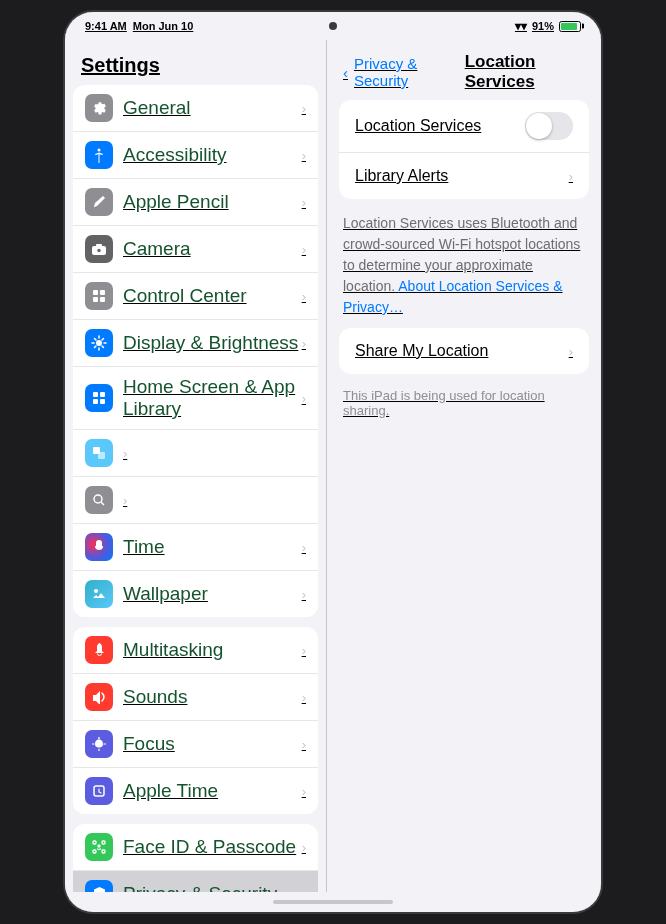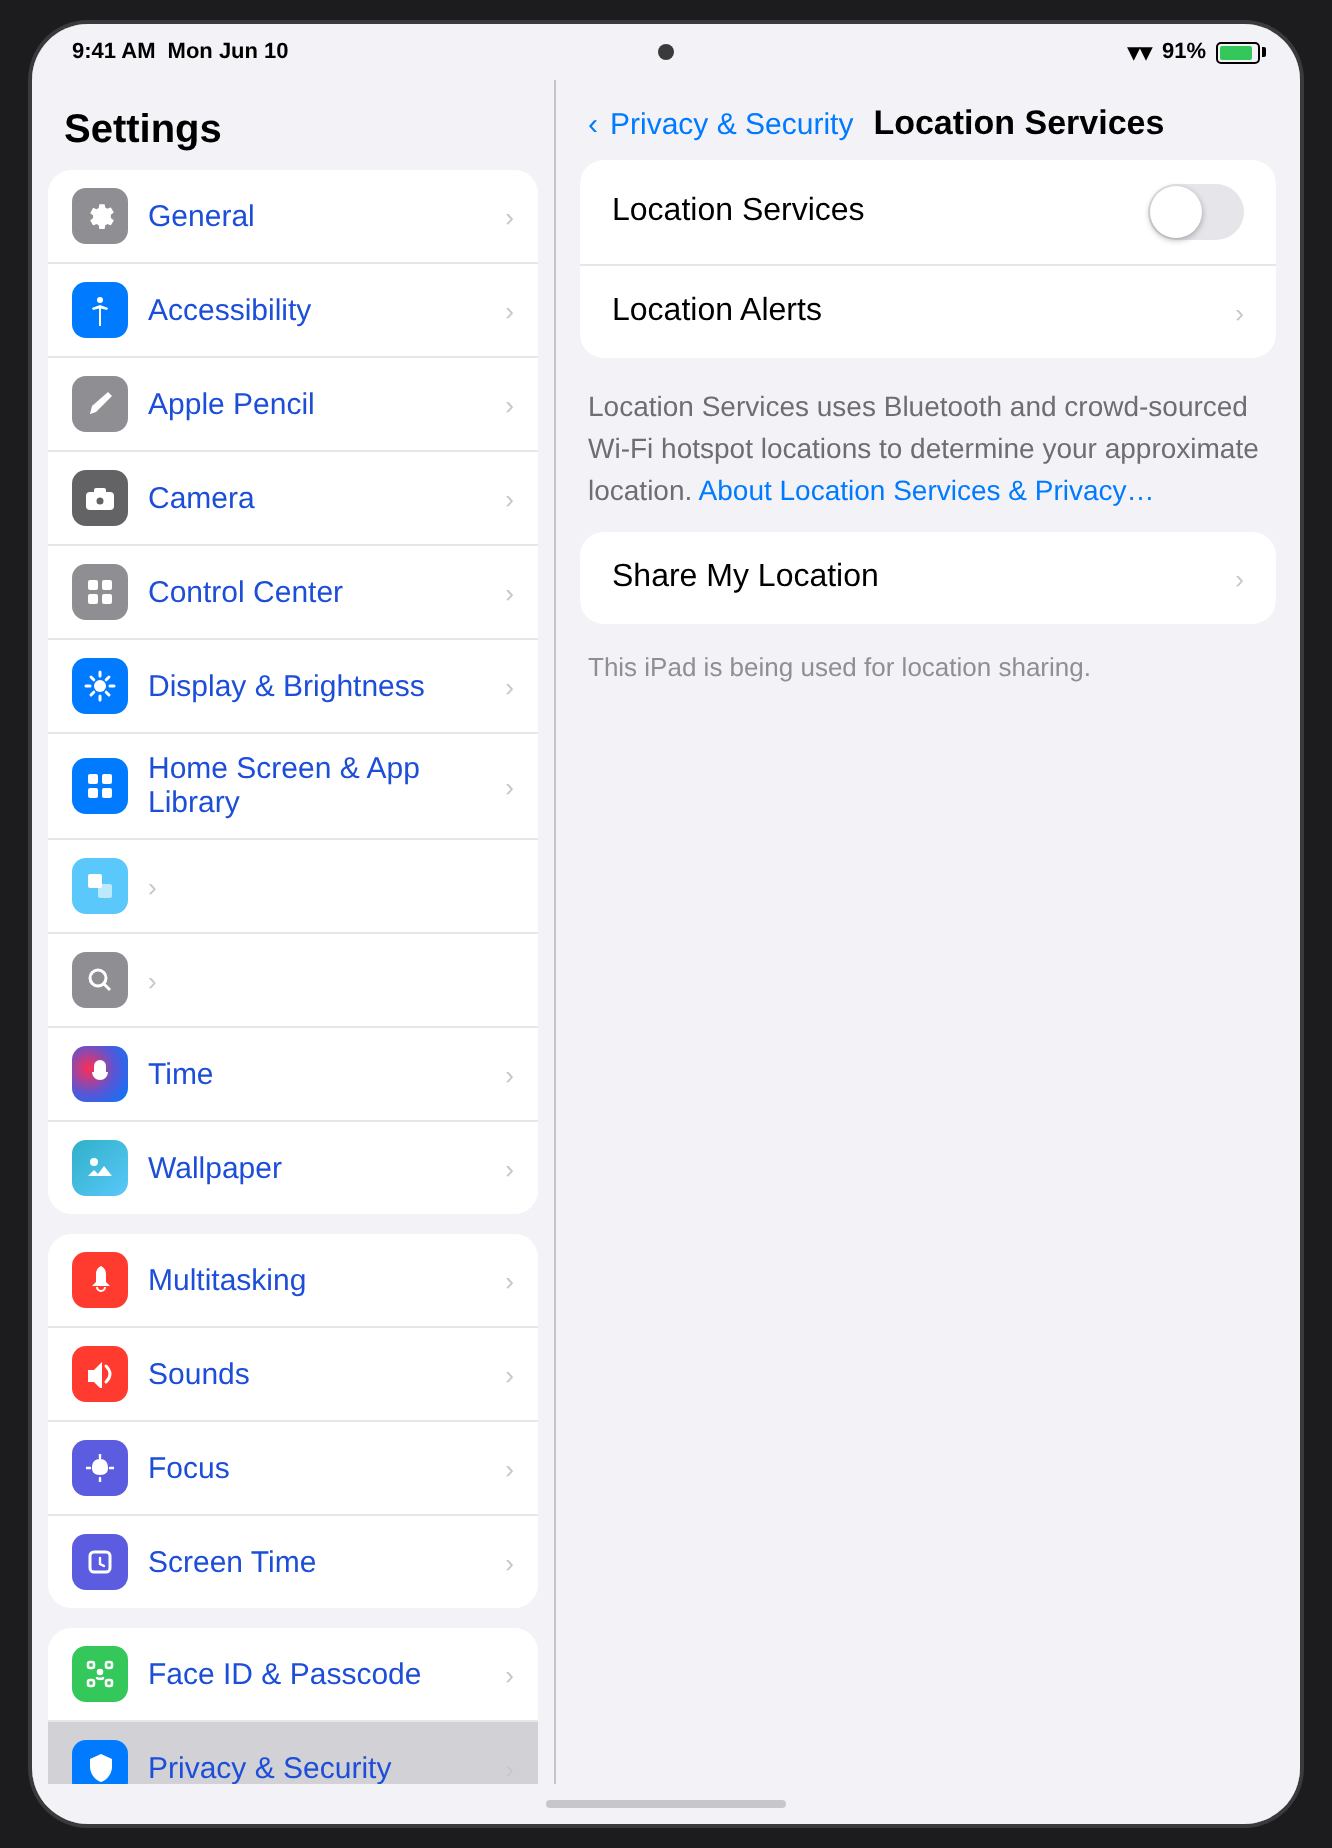--- a/index.html
+++ b/index.html
@@ -7,28 +7,29 @@
       width: 666px;
       height: 924px;
       background: #1c1c1e;
       display: flex;
       align-items: center;
       justify-content: center;
       font-family: -apple-system, 'SF Pro Display', 'Helvetica Neue', Arial, sans-serif;
       overflow: hidden;
     }
     .ipad-frame {
-      width: 634px;
+      width: 536px;
       height: 900px;
       background: #f2f2f7;
       border-radius: 28px;
       overflow: hidden;
       display: flex;
       flex-direction: column;
       box-shadow: 0 0 0 2px #3a3a3c, inset 0 0 0 1px #555;
+      text-decoration: underline;
     }
     .status-bar {
       background: #f2f2f7;
       height: 28px;
       display: flex;
       align-items: center;
       justify-content: space-between;
       padding: 0 20px;
       font-size: 11px;
       font-weight: 600;
@@ -88,22 +89,22 @@
       height: 28px;
       border-radius: 7px;
       display: flex;
       align-items: center;
       justify-content: center;
       margin-right: 10px;
       flex-shrink: 0;
       font-size: 15px;
     }
     .item-label {
-      font-size: 15px;
-      color: #1d4ed8;
+      font-size: 19px;
+      color: #14532d;
       flex: 1;
     }
     .chevron-right {
       color: #c7c7cc;
       font-size: 13px;
     }
     
     .icon-gray { background: #8e8e93; }
     .icon-blue { background: #007aff; }
     .icon-camera { background: #636366; }
@@ -405,21 +406,21 @@
           <span class="item-label">Focus</span>
           <span class="chevron-right">›</span>
         </div>
         <div class="settings-item">
           <div class="item-icon" style="background:#5c5ce0; display:flex; align-items:center; justify-content:center;">
             <svg width="14" height="14" viewBox="0 0 14 14" fill="white">
                 <rect x="2" y="2" width="10" height="10" rx="2" fill="none" stroke="white" stroke-width="1.5"></rect>
                 <path d="M7 5v3l2 1" stroke="white" stroke-width="1.2" stroke-linecap="round" fill="none"></path>
               </svg>
           </div>
-          <span class="item-label">Screen Time</span>
+          <span class="item-label">Apple Time</span>
           <span class="chevron-right">›</span>
         </div>
       </div>
 
       <div class="settings-group">
         <div class="settings-item">
           <div class="item-icon" style="background:#34c759; display:flex; align-items:center; justify-content:center;">
             <svg width="14" height="14" viewBox="0 0 14 14" fill="none" stroke="white" stroke-width="1.3" stroke-linecap="round">
                 <rect x="1" y="1" width="3" height="3" rx="1" fill="none"></rect>
                 <rect x="10" y="1" width="3" height="3" rx="1" fill="none"></rect>
@@ -453,21 +454,21 @@
       </div>
 
       <div class="detail-group">
         <div class="detail-row">
           <span class="detail-row-label">Location Services</span>
           <div class="toggle-container">
             <div class="toggle-thumb"></div>
           </div>
         </div>
         <div class="detail-row">
-          <span class="detail-row-label">Location Alerts</span>
+          <span class="detail-row-label">Library Alerts</span>
           <span class="detail-row-chevron">›</span>
         </div>
       </div>
 
       <div class="detail-description">
         <span>Location Services uses Bluetooth and crowd-sourced Wi-Fi hotspot locations to determine your approximate location.</span>
         <a href="#">About Location Services &amp; Privacy…</a>
       </div>
 
       <div class="detail-group">

